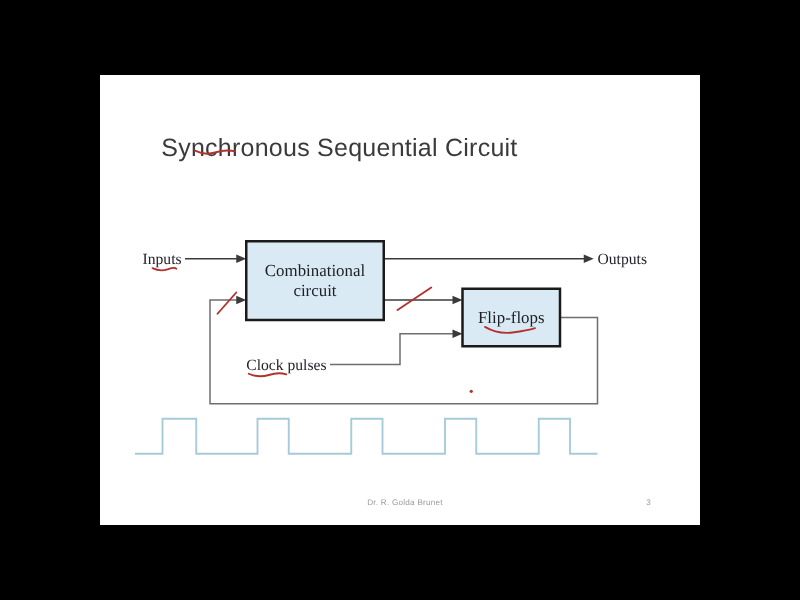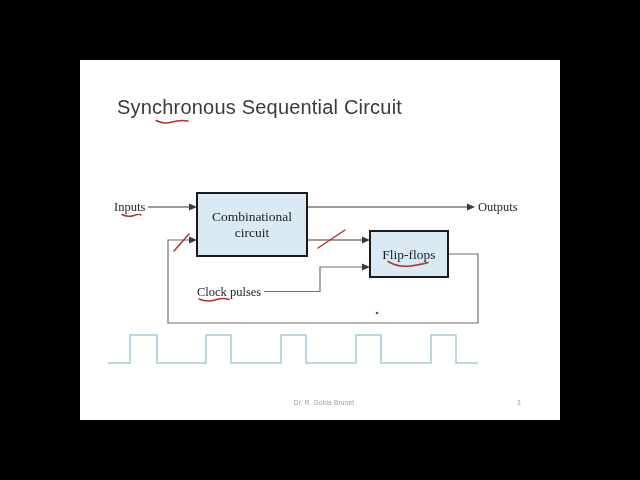--- a/index.html
+++ b/index.html
@@ -13,21 +13,21 @@
   }
   .slide {
     position: absolute;
     left: 80px; top: 60px;
     width: 480px; height: 360px;
     background: var(--slide-bg, #fff);
   }
   .slide-title {
     position: absolute;
     left: 37px; top: 36px;
-    margin: 0;
+    margin: 12px;
     font-size: 20px;
     font-weight: 400;
     letter-spacing: 0.2px;
     color: var(--title-color, #3a3a3a);
     white-space: nowrap;
   }
   svg.diagram {
     position: absolute;
     left: 0; top: 0;
     width: 480px; height: 360px;

